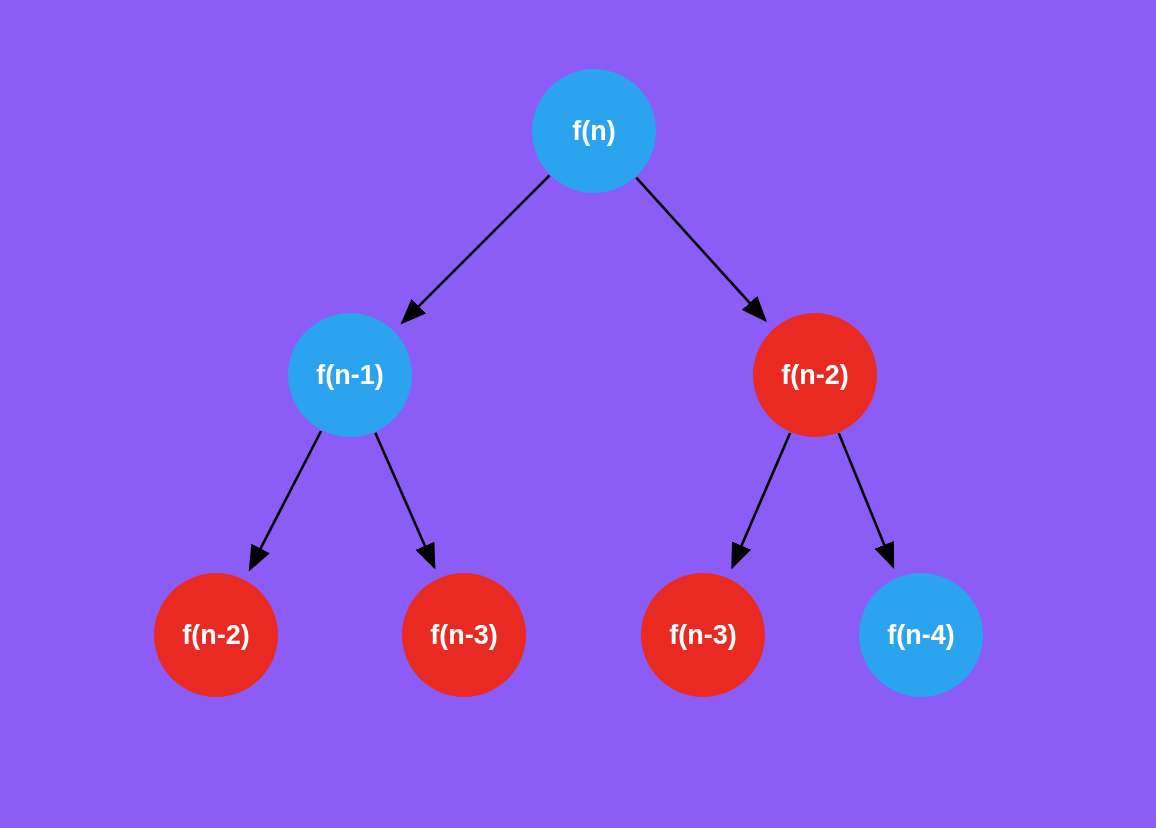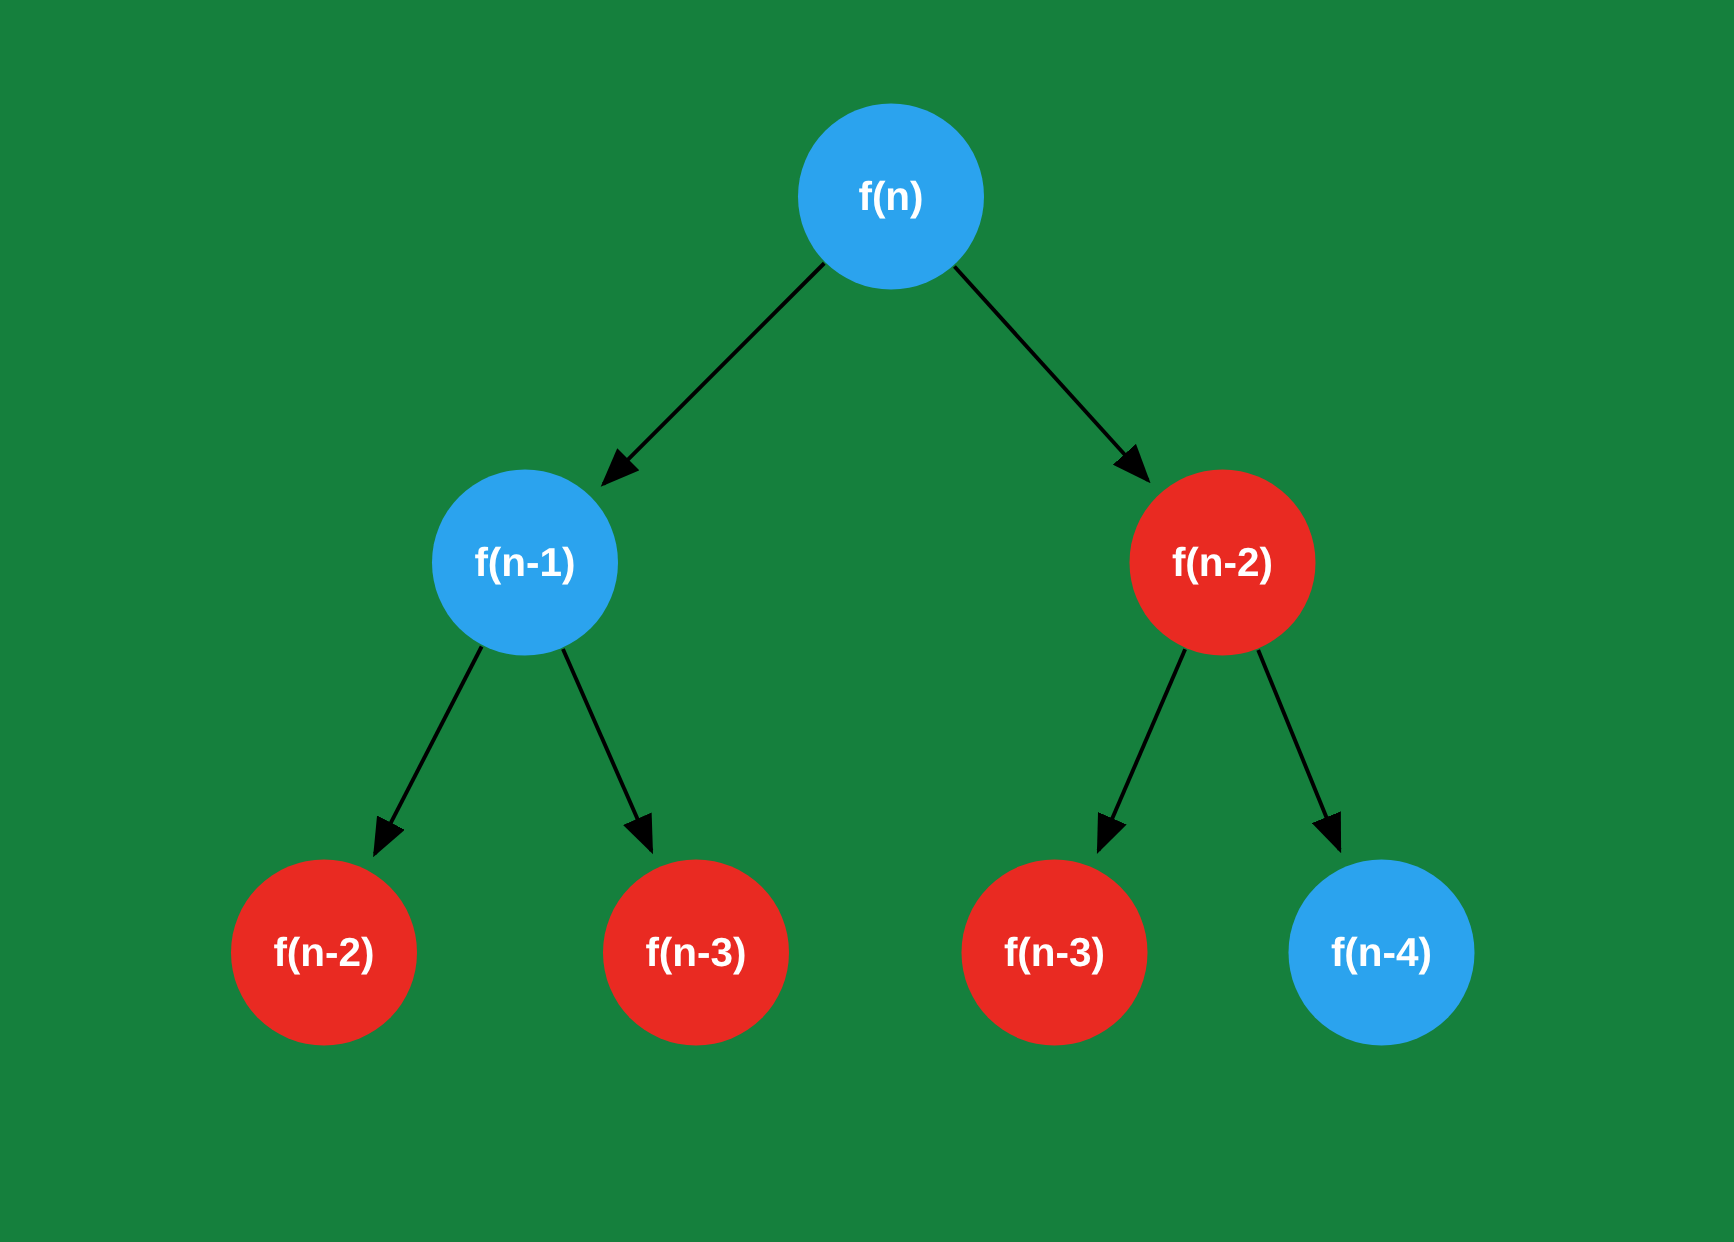--- a/index.html
+++ b/index.html
@@ -8,21 +8,21 @@
     width: 1156px;
     height: 828px;
     overflow: hidden;
     background: #ffffff;
     font-family: "Liberation Sans", sans-serif;
   }
   .stage {
     position: relative;
     width: 1156px;
     height: 828px;
-    background: #15803d;
+    background: #8b5cf6;
   }
   svg.diagram {
     display: block;
     width: 1156px;
     height: 828px;
   }
   text.node-label {
     font-family: "Liberation Sans", "DejaVu Sans", sans-serif;
     font-weight: bold;
     font-size: 27px;

